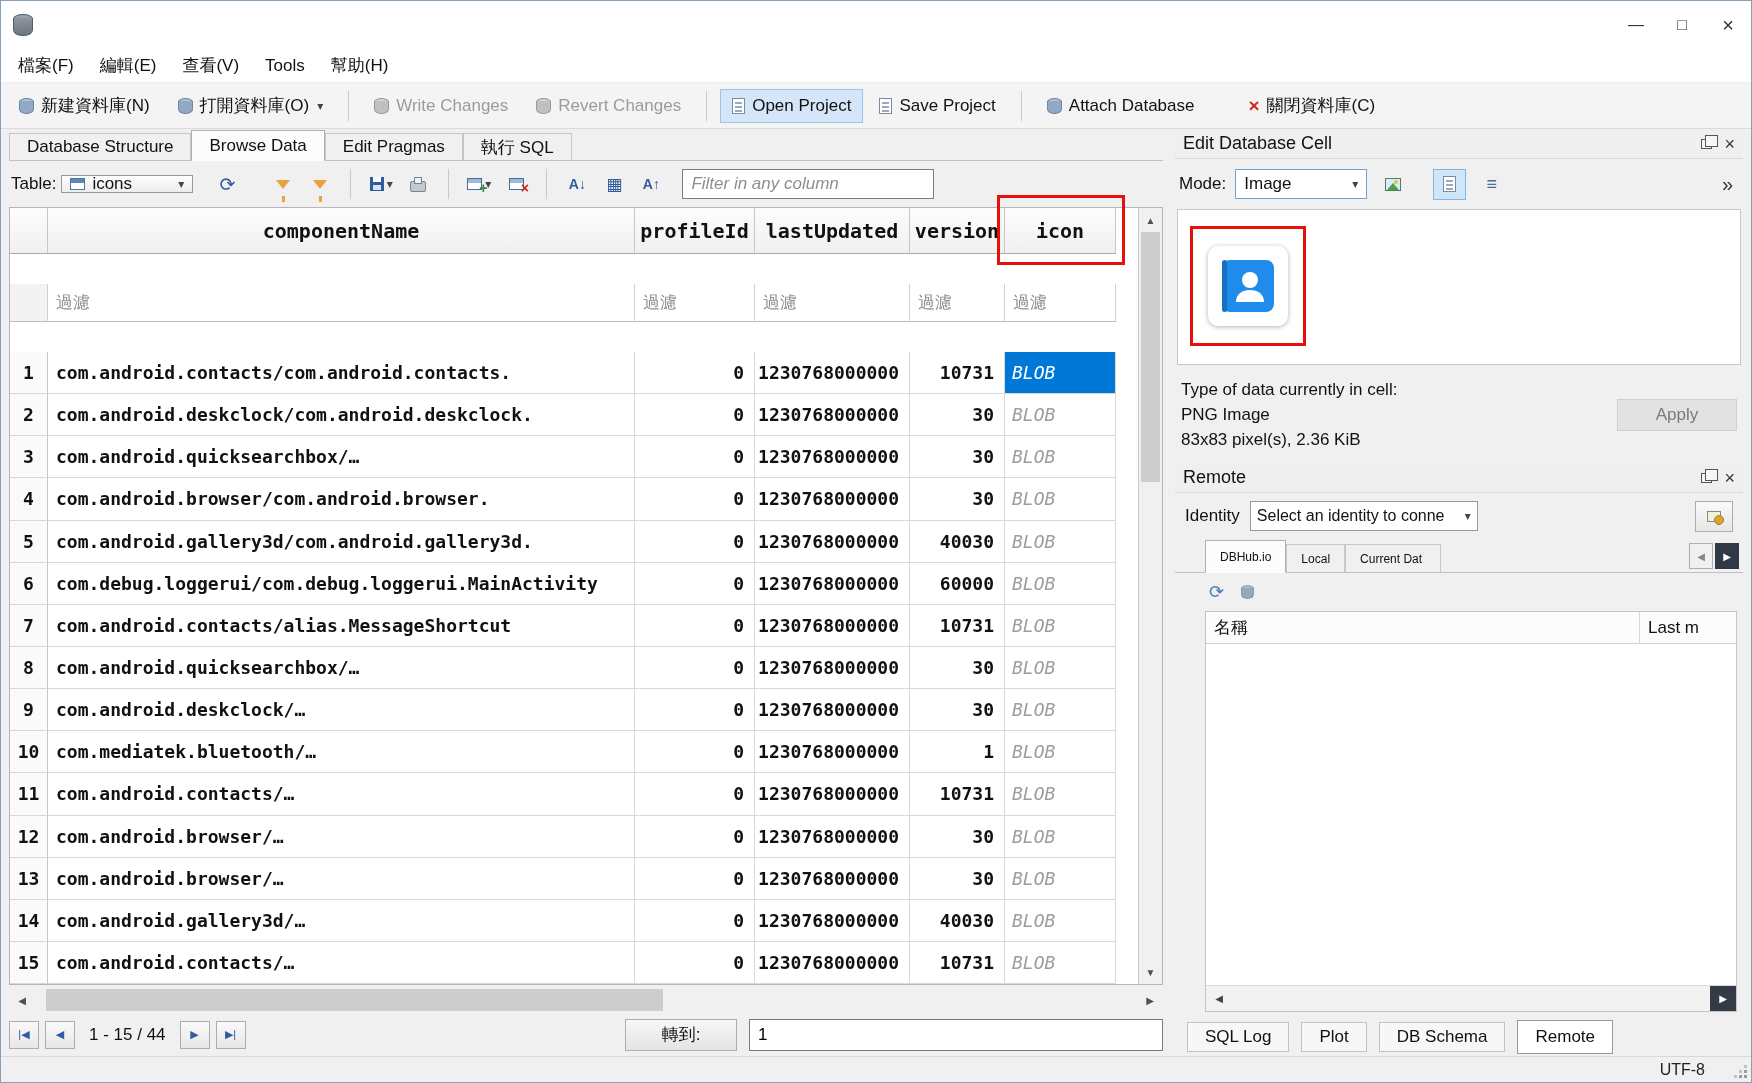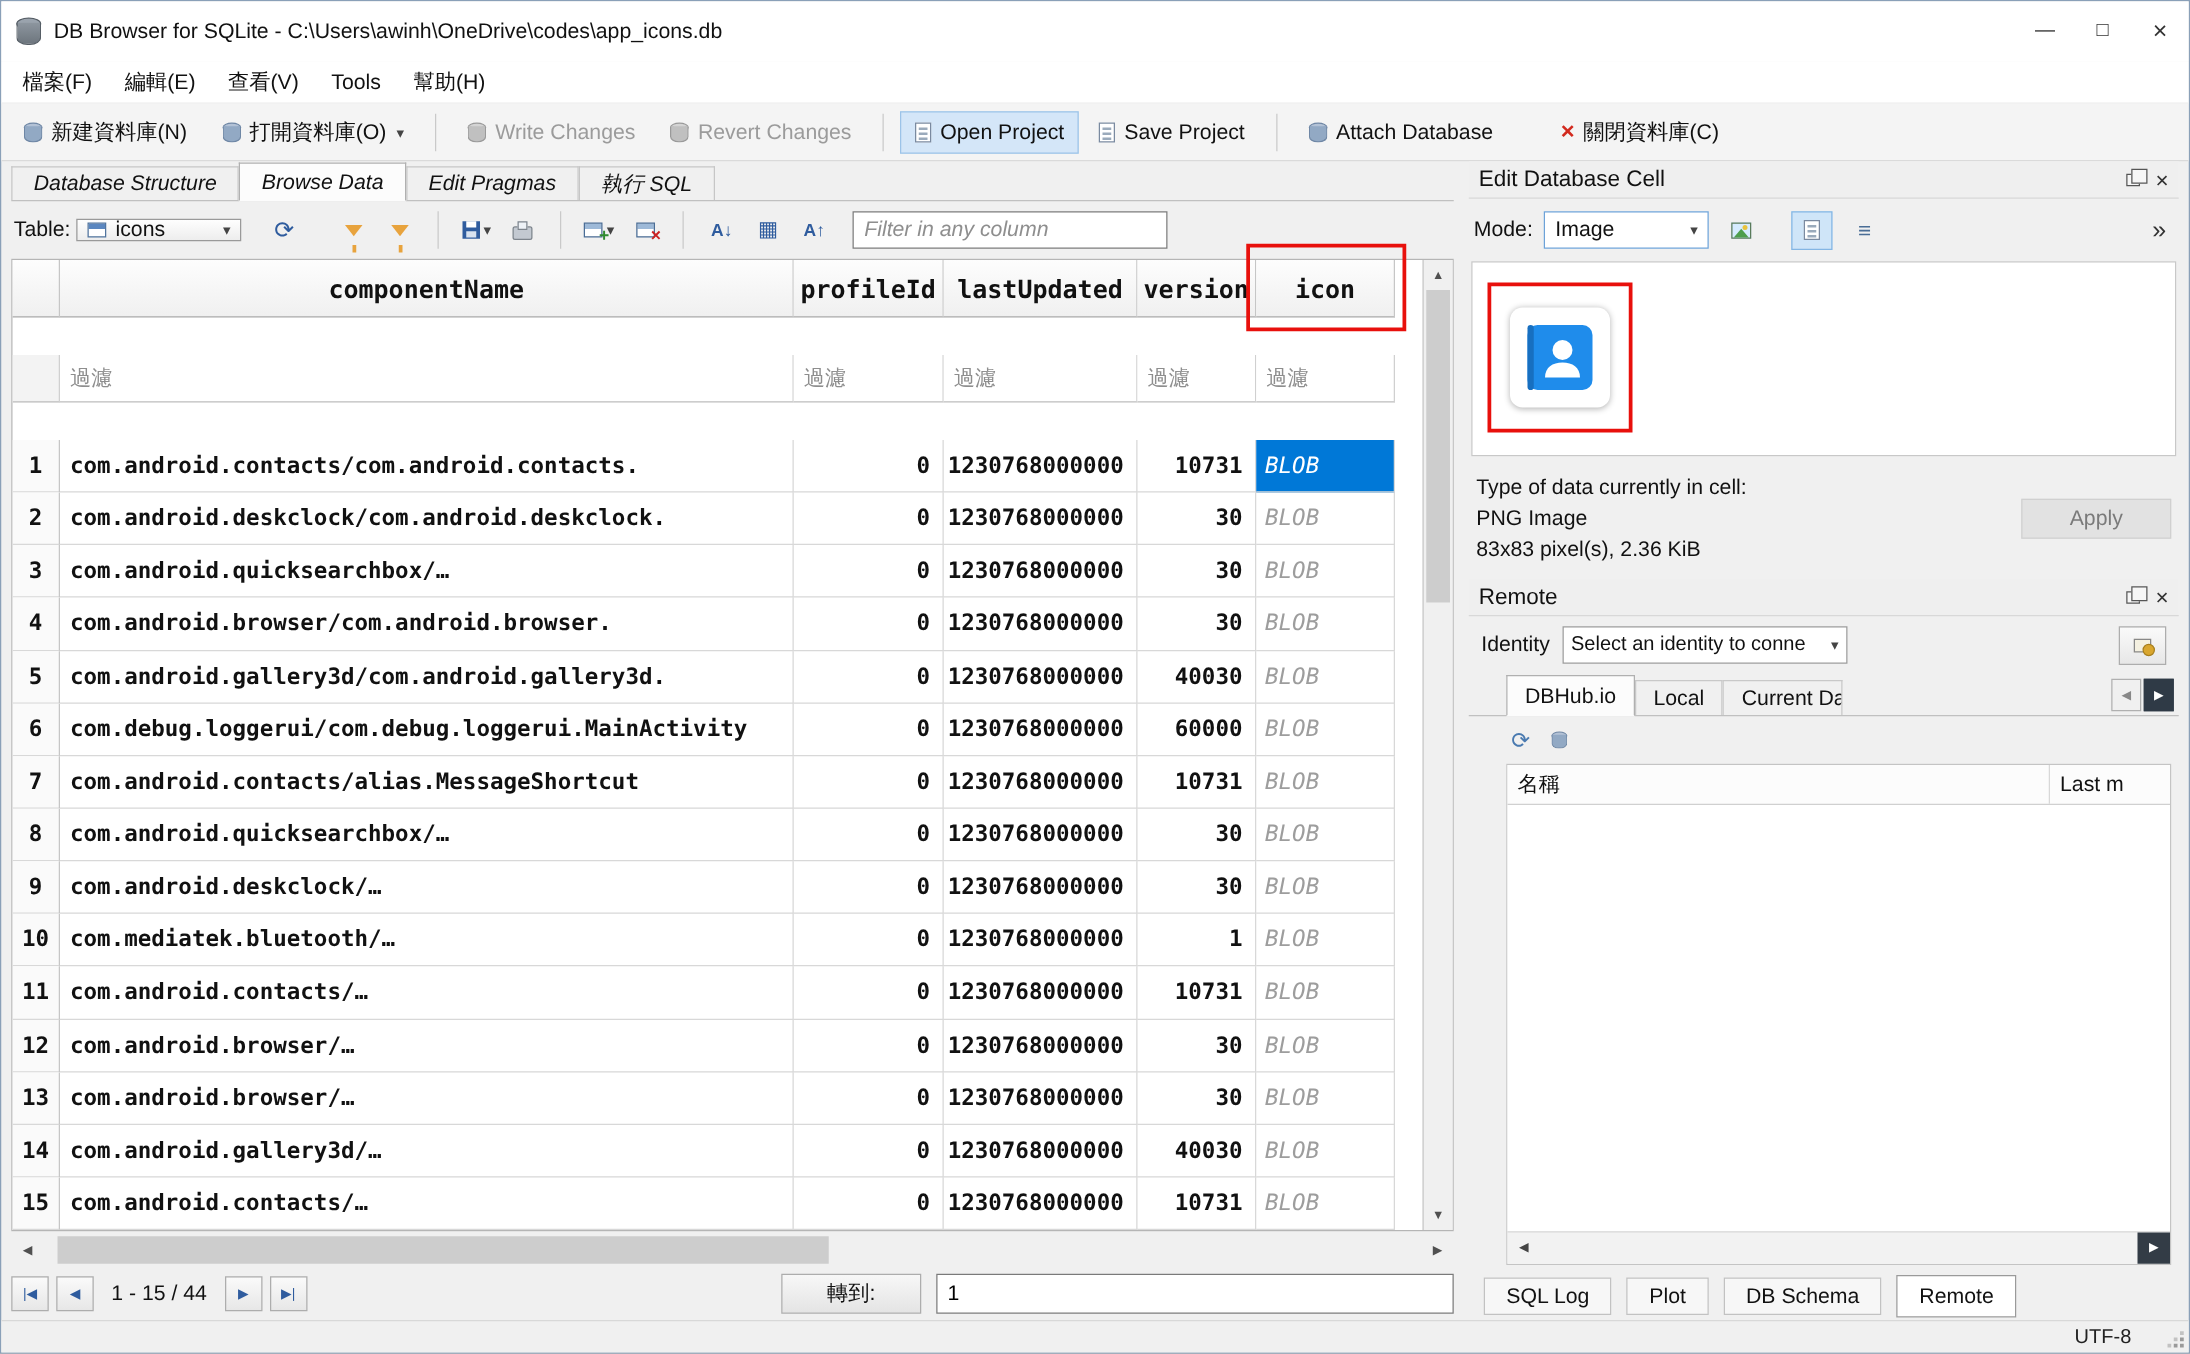--- a/index.html
+++ b/index.html
@@ -35,21 +35,21 @@
   .redx{color:#d22a1e;font-weight:bold;font-size:19px;line-height:16px;}
   .doc-ico{width:13px;height:16px;background:#fff;border:1px solid #7a8aa0;position:relative;flex:0 0 auto;}
   .doc-ico::before{content:"";position:absolute;left:2px;right:2px;top:3px;height:2px;background:#9aaabb;box-shadow:0 4px 0 #9aaabb,0 8px 0 #9aaabb;}
   .floppy{width:14px;height:14px;background:#2f5c9e;position:relative;flex:0 0 auto;}
   .floppy::before{content:"";position:absolute;left:3px;right:3px;top:0;height:5px;background:#fff;}
   .floppy::after{content:"";position:absolute;left:3px;right:3px;bottom:1px;height:5px;background:#d8e2f0;}
   
   .main{flex:1;display:flex;min-height:0;}
   .left-pane{width:1166px;flex:0 0 auto;display:flex;flex-direction:column;padding:0 4px 0 8px;min-height:0;}
   
-  .tabbar{height:32px;display:flex;align-items:flex-end;border-bottom:1px solid #c0c0c0;flex:0 0 auto;font-style:italic;}
+  .tabbar{height:32px;display:flex;align-items:flex-end;border-bottom:1px solid #c0c0c0;flex:0 0 auto;}
   .tab{padding:0 17px;font-size:17px;height:27px;display:flex;align-items:center;background:#f0f0f0;border:1px solid #c6c6c6;border-bottom:none;}
   .tab.active{background:#fcfcfc;height:31px;border-color:#b0b0b0;margin-bottom:-1px;border-bottom:1px solid #fcfcfc;}
   
   .bctrl{height:46px;display:flex;align-items:center;padding:0 2px;gap:5px;flex:0 0 auto;}
   .lbl{font-size:17px;white-space:nowrap;}
   .combo{display:flex;align-items:center;gap:7px;background:linear-gradient(#fefefe,#ededed);border:1px solid #9a9a9a;height:18px;padding:0 8px;font-size:17px;}
   .combo .dd{margin-left:auto;}
   .tbl-ico{width:15px;height:12px;border:1px solid #51749e;background:linear-gradient(#5b87c0 0 4px,#fff 4px);flex:0 0 auto;}
   .ibtn{min-width:32px;height:32px;display:flex;align-items:center;justify-content:center;font-size:16px;color:#2f5c9e;gap:2px;}
   .funnel{width:0;height:0;border-left:7px solid transparent;border-right:7px solid transparent;border-top:9px solid #e8a33d;position:relative;}
@@ -123,21 +123,21 @@
   .info-text div{font-size:17px;line-height:25px;}
   .apply-btn{margin-left:auto;align-self:center;width:120px;height:32px;background:#e2e2e2;border:1px solid #d0d0d0;color:#7a7a7a;font-size:17px;display:flex;align-items:center;justify-content:center;}
   
   .remote-dock{flex:1;display:flex;flex-direction:column;margin-top:10px;min-height:0;}
   .id-row{height:46px;display:flex;align-items:center;gap:10px;padding:0 10px;flex:0 0 auto;}
   .id-combo{width:228px;height:30px;background:#fff;border:1px solid #9a9a9a;display:flex;align-items:center;padding:0 6px;font-size:16px;overflow:hidden;white-space:nowrap;}
   .cert-btn{width:38px;height:31px;border:1px solid #adadad;background:linear-gradient(#fafafa,#e7e7e7);display:flex;align-items:center;justify-content:center;}
   .cert-ico{width:14px;height:11px;border:1px solid #888;background:#f4f0e0;position:relative;}
   .cert-ico::after{content:"";position:absolute;right:-4px;bottom:-4px;width:8px;height:8px;border-radius:50%;background:#d9a62e;border:1px solid #a87f1d;}
   .rtabs{height:34px;display:flex;align-items:flex-end;padding-left:30px;border-bottom:1px solid #c0c0c0;flex:0 0 auto;}
-  .rtab{padding:0 14px;font-size:17px;height:28px;display:flex;align-items:center;background:#f0f0f0;border:1px solid #c8c8c8;border-bottom:none;white-space:nowrap;}
+  .rtab{padding:0 14px;font-size:12px;height:28px;display:flex;align-items:center;background:#f0f0f0;border:1px solid #c8c8c8;border-bottom:none;white-space:nowrap;}
   .rtab.active{background:#fcfcfc;height:33px;border-color:#b0b0b0;margin-bottom:-1px;border-bottom:1px solid #fcfcfc;}
   .rtab.clip{width:96px;overflow:hidden;padding-right:0;}
   .rtab-scroll{margin-left:auto;display:flex;gap:2px;margin-bottom:3px;margin-right:4px;}
   .tsbtn{width:24px;height:26px;display:flex;align-items:center;justify-content:center;font-size:10px;border:1px solid #b0b0b0;background:#f0f0f0;color:#888;}
   .tsbtn.dark{background:#2f3a46;color:#fff;border-color:#2f3a46;}
   .rtoolbar{height:38px;display:flex;align-items:center;gap:16px;padding-left:34px;flex:0 0 auto;}
   .rt-ico{font-size:18px;color:#4a7ab0;}
   .rtable{flex:1;margin:0 6px 6px 30px;border:1px solid #c4c4c4;background:#fff;display:flex;flex-direction:column;min-height:0;}
   .rhead{height:32px;display:flex;border-bottom:1px solid #d0d0d0;background:#fcfcfc;font-size:17px;flex:0 0 auto;}
   .rh-name{flex:1;display:flex;align-items:center;padding-left:8px;border-right:1px solid #d8d8d8;}
@@ -158,21 +158,20 @@
   
   .redbox-col{position:absolute;left:996px;top:194px;width:128px;height:70px;border:3px solid #e8100c;z-index:6;pointer-events:none;}
 </style>
 </head>
 <body>
 
 <div class="window">
 
   <div class="titlebar">
     <span class="app-ico"></span>
-    <span class="win-title">DB Browser for SQLite - C:\Users\awinh\OneDrive\codes\app_icons.db</span>
     <div class="win-btns">
       <span class="win-btn">—</span>
       <span class="win-btn">□</span>
       <span class="win-btn" style="font-size:20px;">×</span>
     </div>
   </div>
 
   <div class="menubar">
     <span class="menu-item">檔案(F)</span>
     <span class="menu-item">編輯(E)</span>

